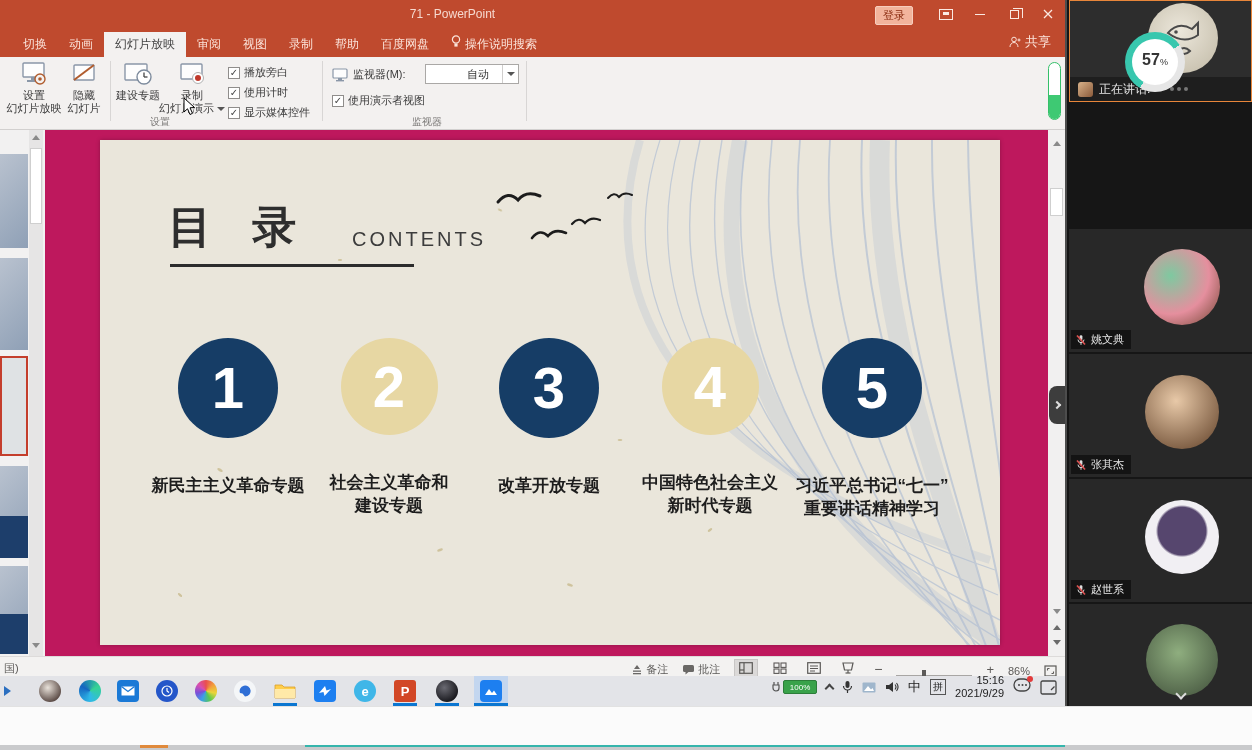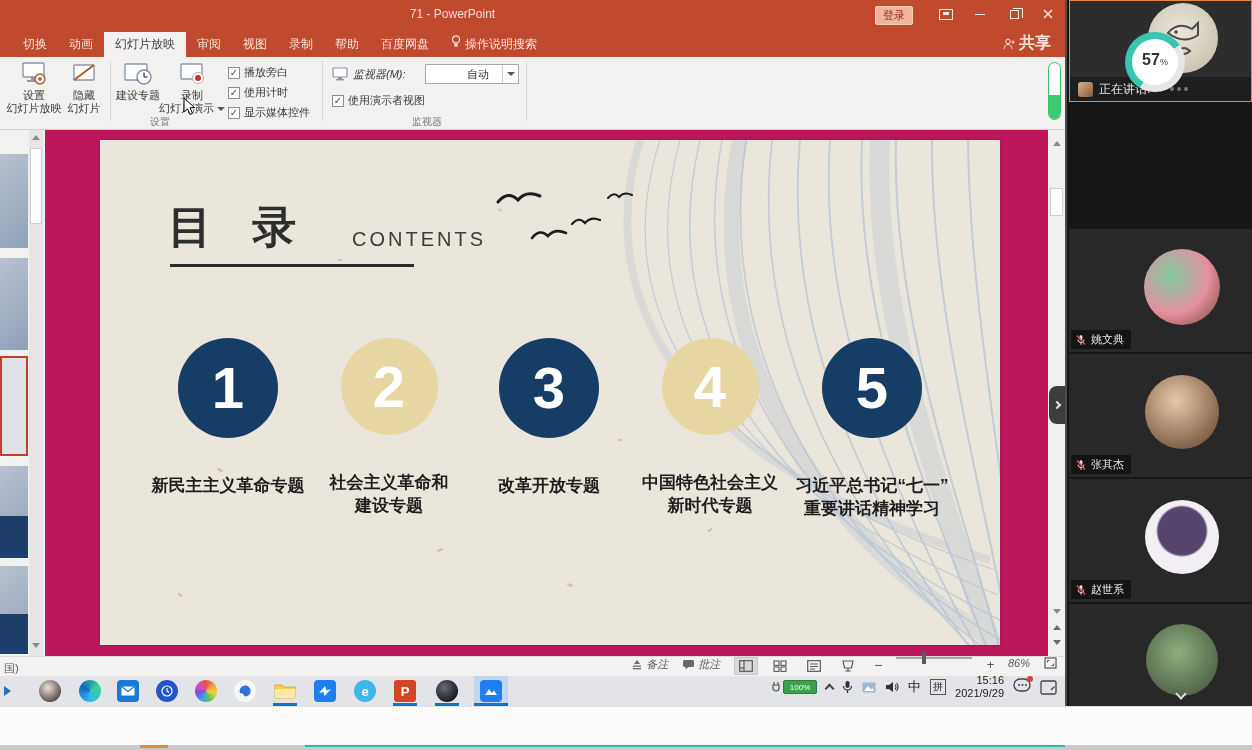--- a/index.html
+++ b/index.html
@@ -1,37 +1,37 @@
 <!DOCTYPE html>
 <html><head>
 <meta charset="utf-8">
 <style>
   html,body{margin:0;padding:0;background:#000;}
   *{box-sizing:border-box;font-family:"Liberation Sans",sans-serif;}
   .screen{position:relative;width:1252px;height:750px;overflow:hidden;background:#1b1b1b;}
   .abs{position:absolute;}
-  .flex{display:flex;align-items:flex-start;font-style:italic;}
+  .flex{display:flex;align-items:flex-end;}
 
   
   .ppt{position:absolute;left:0;top:0;width:1065px;height:676px;background:#be185d;}
   .titlebar{position:absolute;left:0;top:0;width:100%;height:28px;background:#bf4a2e;}
   .t-title{position:absolute;left:0;right:160px;top:0;height:28px;line-height:28px;text-align:center;color:#f6d9cf;font-size:12px;}
   .login-btn{position:absolute;right:152px;top:6px;padding:1px 7px;font-size:11px;color:#8a2c10;background:#f2b49c;border:1px solid #f7cdbd;border-radius:2px;}
   .win-btn{position:absolute;top:0;width:34px;height:28px;display:flex;align-items:center;justify-content:center;color:#fbe9e2;font-size:12px;}
   .ribbonopt-icon{width:14px;height:11px;border:1px solid #fbe9e2;position:relative;}
   .ribbonopt-icon::after{content:"";position:absolute;left:3px;top:2px;width:6px;height:3px;background:#fbe9e2;}
   .restore-icon{width:9px;height:9px;border:1px solid #fbe9e2;position:relative;}
   .restore-icon::before{content:"";position:absolute;left:2px;top:-3px;width:9px;height:9px;border:1px solid #fbe9e2;border-bottom:none;border-left:none;}
   .min-icon{width:10px;height:1px;background:#fbe9e2;}
 
   .tabs{position:absolute;left:0;top:28px;width:100%;height:29px;background:#bf4a2e;display:flex;align-items:flex-end;padding-left:12px;}
   .tab{height:25px;line-height:25px;padding:0 11px;color:#fbe3da;font-size:12px;white-space:nowrap;}
   .tab.active{background:#f3f1f0;color:#444;}
   .tab .bulb{display:inline-block;margin-right:4px;}
-  .share-item{position:absolute;right:14px;top:33px;color:#fbe3da;font-size:16px;display:flex;align-items:center;gap:4px;font-weight:bold;}
+  .share-item{position:absolute;right:14px;top:33px;color:#fbe3da;font-size:13px;display:flex;align-items:center;gap:4px;}
 
   .ribbon{position:absolute;left:0;top:57px;width:100%;height:73px;background:#f3f1f0;border-bottom:1px solid #d2d0cf;}
   .rb-btn{position:absolute;top:4px;height:56px;display:flex;flex-direction:column;align-items:center;justify-content:flex-start;gap:2px;}
   .rb-label{font-size:11px;color:#3b3b3b;text-align:center;line-height:13px;white-space:nowrap;}
   .rb-sep{position:absolute;top:4px;height:60px;width:1px;background:#d8d6d5;}
   .rb-group-label{position:absolute;top:58px;font-size:10px;color:#7a7876;text-align:center;}
   .check-row{position:absolute;display:flex;align-items:center;gap:4px;font-size:11px;color:#3b3b3b;white-space:nowrap;}
   .checkbox{width:12px;height:12px;border:1px solid #8f8d8b;background:#fff;font-size:10px;line-height:10px;text-align:center;color:#444;}
   .dropdown{position:absolute;display:flex;align-items:center;background:#fff;border:1px solid #aaa8a6;height:20px;font-size:11px;color:#333;padding-left:36px;}
   .dropdown .dd-val{flex:1;padding:0 5px;}

